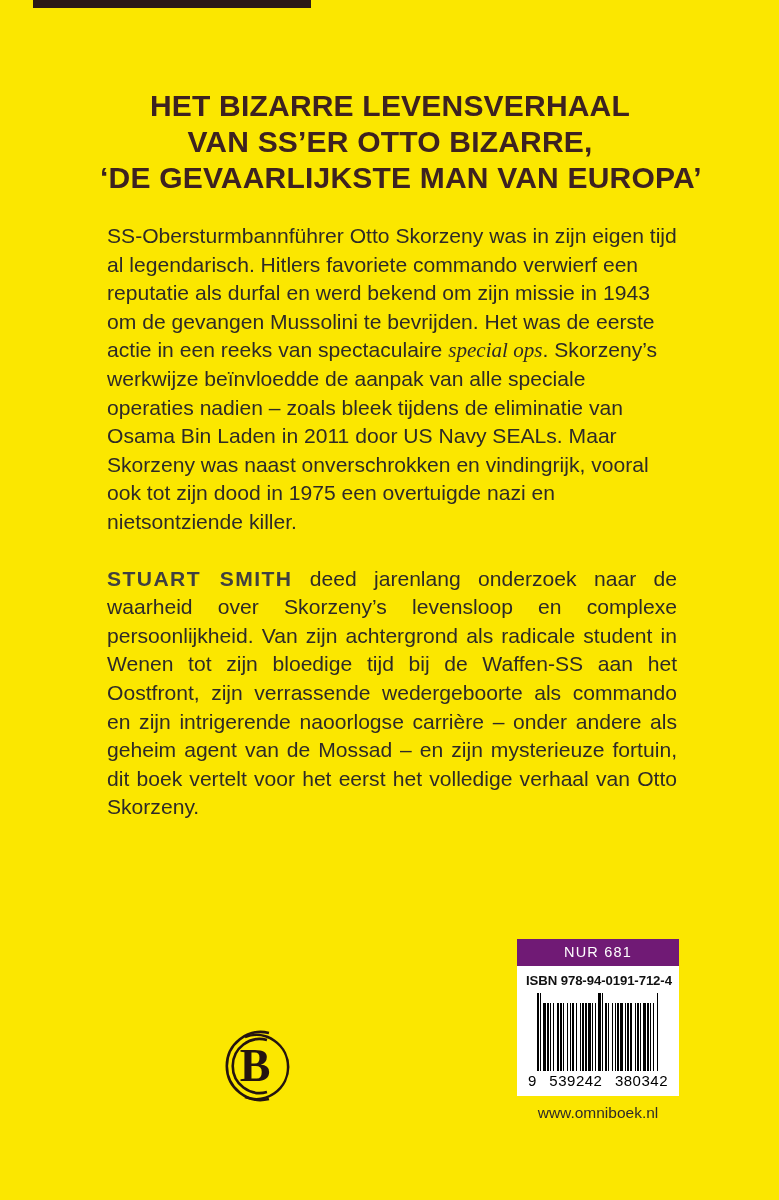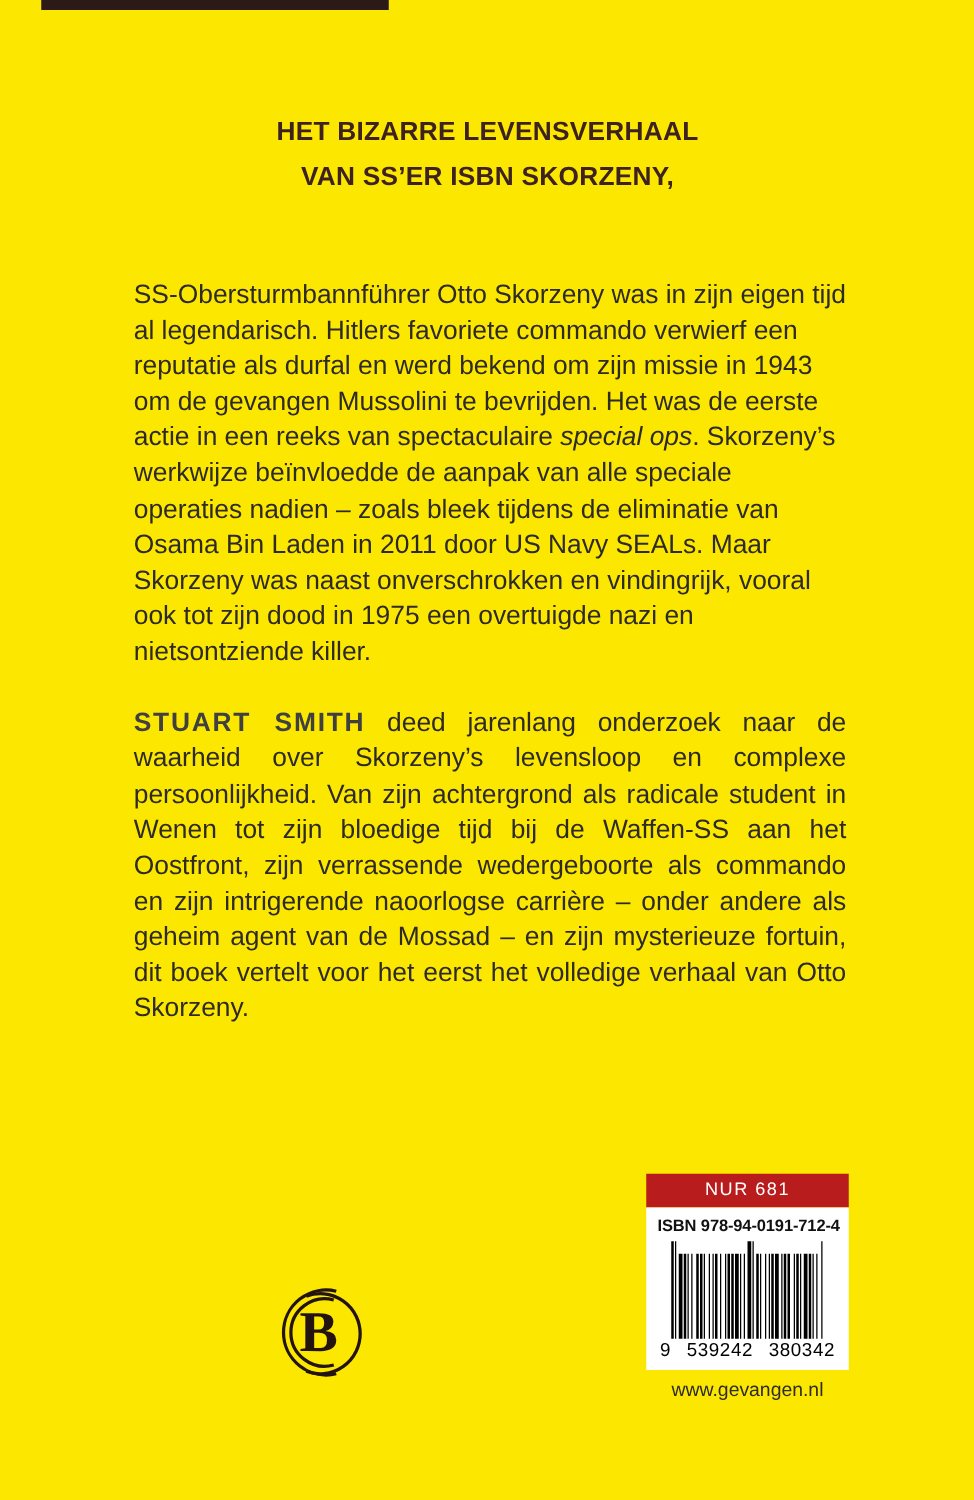--- a/index.html
+++ b/index.html
@@ -27,21 +27,21 @@
 
   
   .headline {
     position: absolute;
     left: 100px;
     top: 88px;
     width: 580px;
     text-align: center;
     color: #3D2220;
     font-weight: bold;
-    font-size: 21px;
+    font-size: 30px;
     line-height: 36px;
     letter-spacing: 0.2px;
   }
   .headline .hl-line {
     display: block;
     white-space: nowrap;
   }
 
   
   .blurb {
@@ -68,20 +68,21 @@
     display: inline-block;
     width: 100%;
   }
   .author-name {
     font-weight: bold;
     letter-spacing: 1.4px;
     color: #404040;
   }
   .ital {
     font-style: italic;
+    font-family: Liberation Serif, serif;
   }
 
   
   .publisher {
     position: absolute;
     left: 104px;
     top: 1023px;
     width: 300px;
     text-align: center;
   }
@@ -104,21 +105,21 @@
   }
 
   
   .barcode-block {
     position: absolute;
     left: 517px;
     top: 939px;
     width: 162px;
   }
   .nur-bar {
-    background: #b91c1c;
+    background: #701a75;
     color: #FFFFFF;
     text-align: center;
     font-size: 14.5px;
     letter-spacing: 1.2px;
     padding: 5px 0 6px 0;
   }
   .barcode-white {
     background: #FFFFFF;
     padding: 7px 9px 5px 9px;
   }
@@ -163,21 +164,22 @@
     font-size: 15.5px;
   }
 </style>
 </head>
 <body>
 
 <div class="top-rule"></div>
 
 <div class="headline">
   <span class="hl-line">HET BIZARRE LEVENSVERHAAL</span>
-  <span class="hl-line">VAN SS’ER ISBN SKORZENY,</span>
+  <span class="hl-line">VAN SS’ER OTTO BIZARRE,</span>
+  <span class="hl-line">‘DE GEVAARLIJKSTE MAN VAN EUROPA’</span>
 </div>
 
 <div class="blurb">
   <p class="para ragged"><span>SS-Obersturmbannführer Otto Skorzeny was in zijn eigen tijd al legendarisch. Hitlers favoriete commando verwierf een reputatie als durfal en werd bekend om zijn missie in 1943 om de gevangen Mussolini te bevrijden. Het was de eerste actie in een reeks van spectaculaire </span><span class="ital">special ops</span><span>. Skorzeny’s werkwijze beïnvloedde de aanpak van alle speciale operaties nadien – zoals bleek tijdens de eliminatie van Osama Bin Laden in 2011 door US Navy SEALs. Maar Skorzeny was naast onverschrokken en vindingrijk, vooral ook tot zijn dood in 1975 een overtuigde nazi en nietsontziende killer.</span></p>
   <p class="para justified"><span class="author-name">STUART SMITH</span><span> deed jarenlang onderzoek naar de waarheid over Skorzeny’s levensloop en complexe persoonlijkheid. Van zijn achtergrond als radicale student in Wenen tot zijn bloedige tijd bij de Waffen-SS aan het Oostfront, zijn verrassende wedergeboorte als commando en zijn intrigerende naoorlogse carrière – onder andere als geheim agent van de Mossad – en zijn mysterieuze fortuin, dit boek vertelt voor het eerst het volledige verhaal van Otto Skorzeny.</span></p>
 </div>
 
 <div class="publisher">
   <div class="logo-mark">
     <svg width="86" height="86" viewBox="0 0 86 86" aria-hidden="true">
@@ -272,13 +274,13 @@
         <span style="width: 2px; height: 78px; background: transparent;"></span>
       </div>
     <div class="barcode-digits">
       <span class="grp">9</span>
       <span class="grp">539242</span>
       <span class="grp">380342</span>
     </div>
   </div>
 </div>
 
-<div class="website">www.gevangen.nl</div>
+<div class="website">www.omniboek.nl</div>
 
 </body></html>

